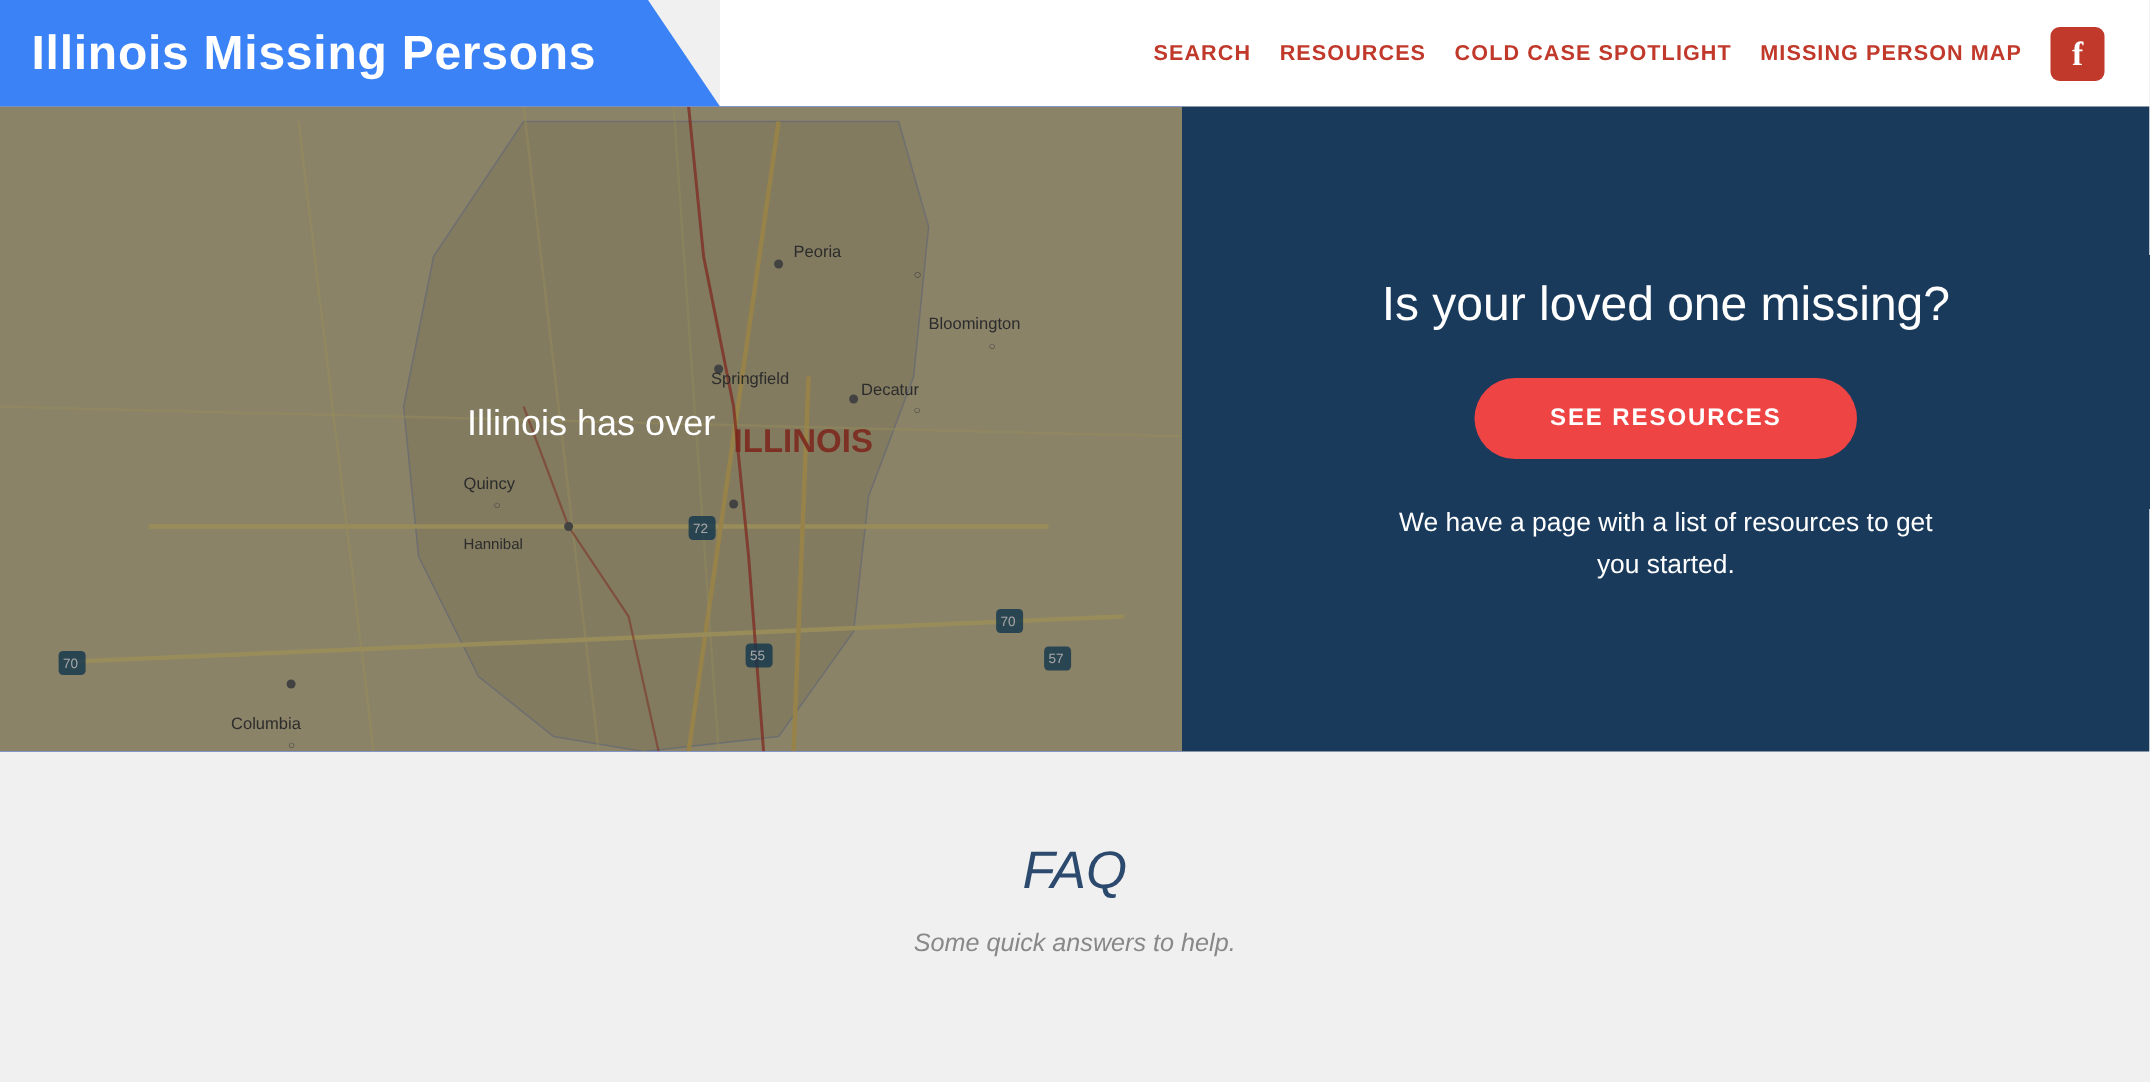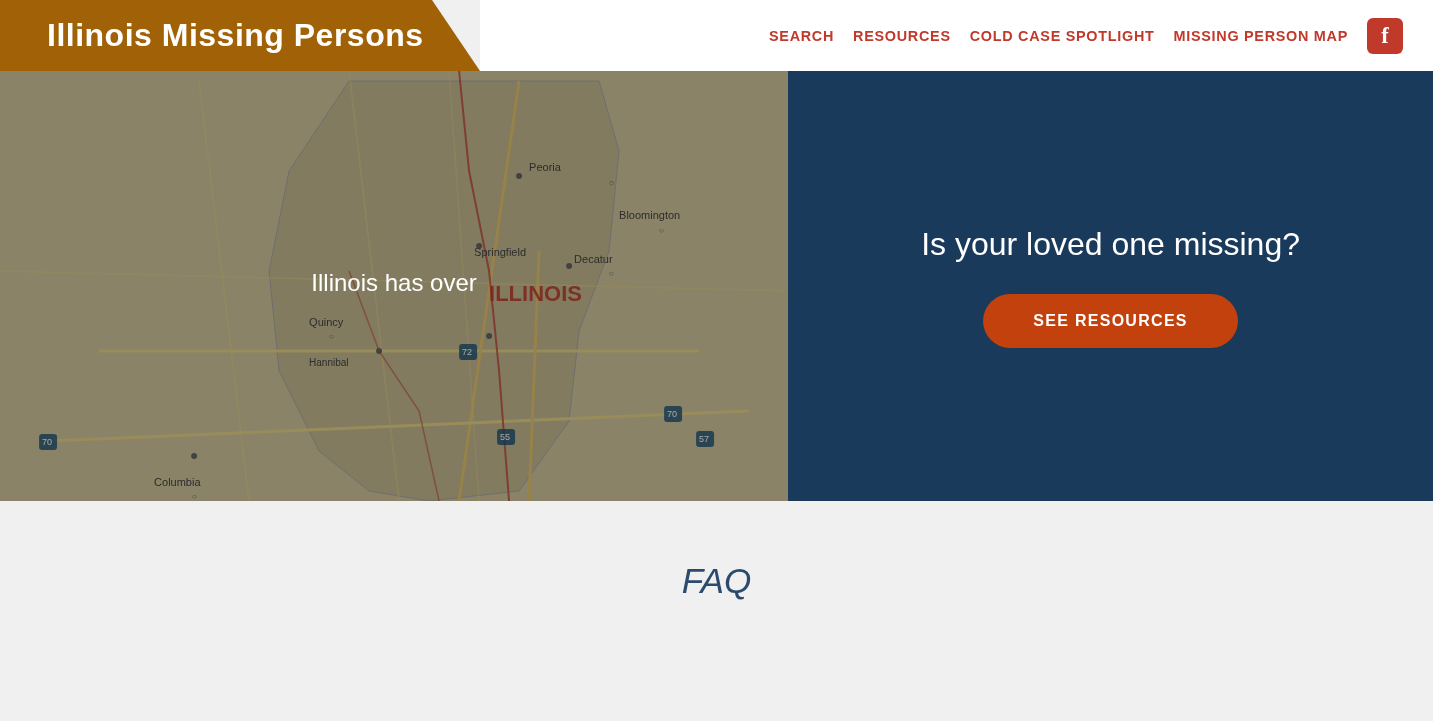--- a/index.html
+++ b/index.html
@@ -6,25 +6,25 @@
     body { font-family: 'Arial', sans-serif; width: 1433px; overflow-x: hidden; background: #f0f0f0; }
 
     
     header {
       display: flex;
       align-items: stretch;
       height: 71px;
       width: 100%;
     }
     .header-logo {
-      background: #a16207;
-      color: white;
-      display: flex;
-      align-items: center;
-      padding: 0 47px;
+      background: #3b82f6;
+      color: white;
+      display: flex;
+      align-items: center;
+      padding: 0 21px;
       clip-path: polygon(0 0, 90% 0, 100% 100%, 0 100%);
       width: 480px;
       flex-shrink: 0;
     }
     .header-logo span {
       font-size: 2rem;
       font-weight: bold;
       letter-spacing: 0.5px;
       white-space: nowrap;
     }
@@ -118,21 +118,21 @@
       padding: 48px 60px;
       gap: 28px;
     }
     .hero-right h2 {
       color: white;
       font-size: 2rem;
       font-weight: 400;
       line-height: 1.3;
     }
     .see-resources-btn {
-      background: #c2410c;
+      background: #ef4444;
       color: white;
       border: none;
       border-radius: 50px;
       padding: 18px 50px;
       font-size: 1rem;
       font-weight: 700;
       letter-spacing: 0.08em;
       cursor: pointer;
       text-transform: uppercase;
     }
@@ -250,18 +250,20 @@
     </svg>
     <div class="map-overlay-dark"></div>
     <div class="hero-map-text">
       <span class="over-text">Illinois has over</span>
     </div>
   </div>
 
   <div class="hero-right">
     <h2>Is your loved one missing?</h2>
     <button class="see-resources-btn">SEE RESOURCES</button>
+    <p>We have a page with a list of resources to get you started.</p>
   </div>
 </section>
 
 <section class="faq-section">
   <h2>FAQ</h2>
+  <p class="faq-sub">Some quick answers to help.</p>
 </section>
 
 </body></html>

